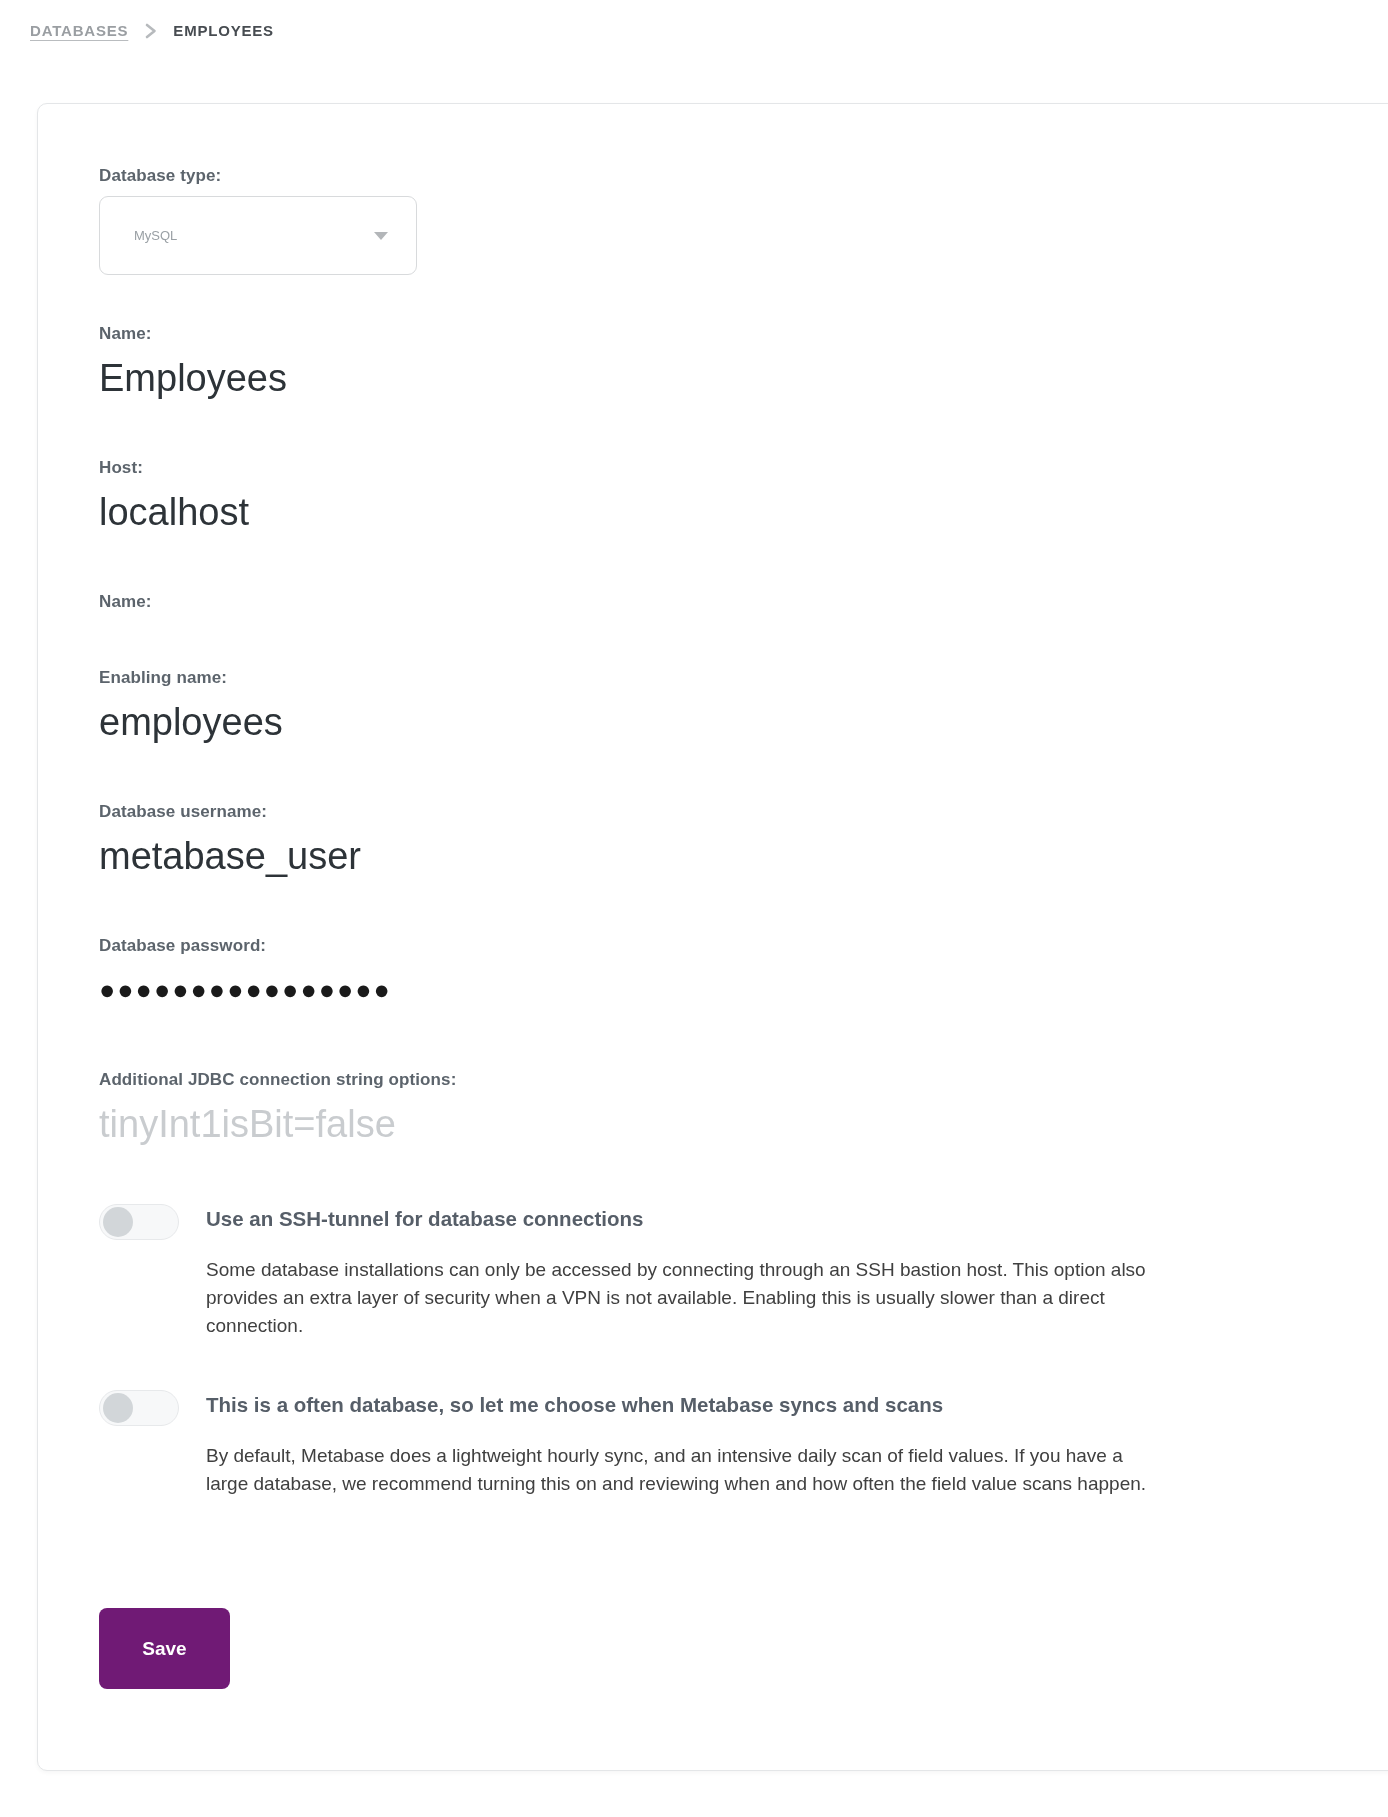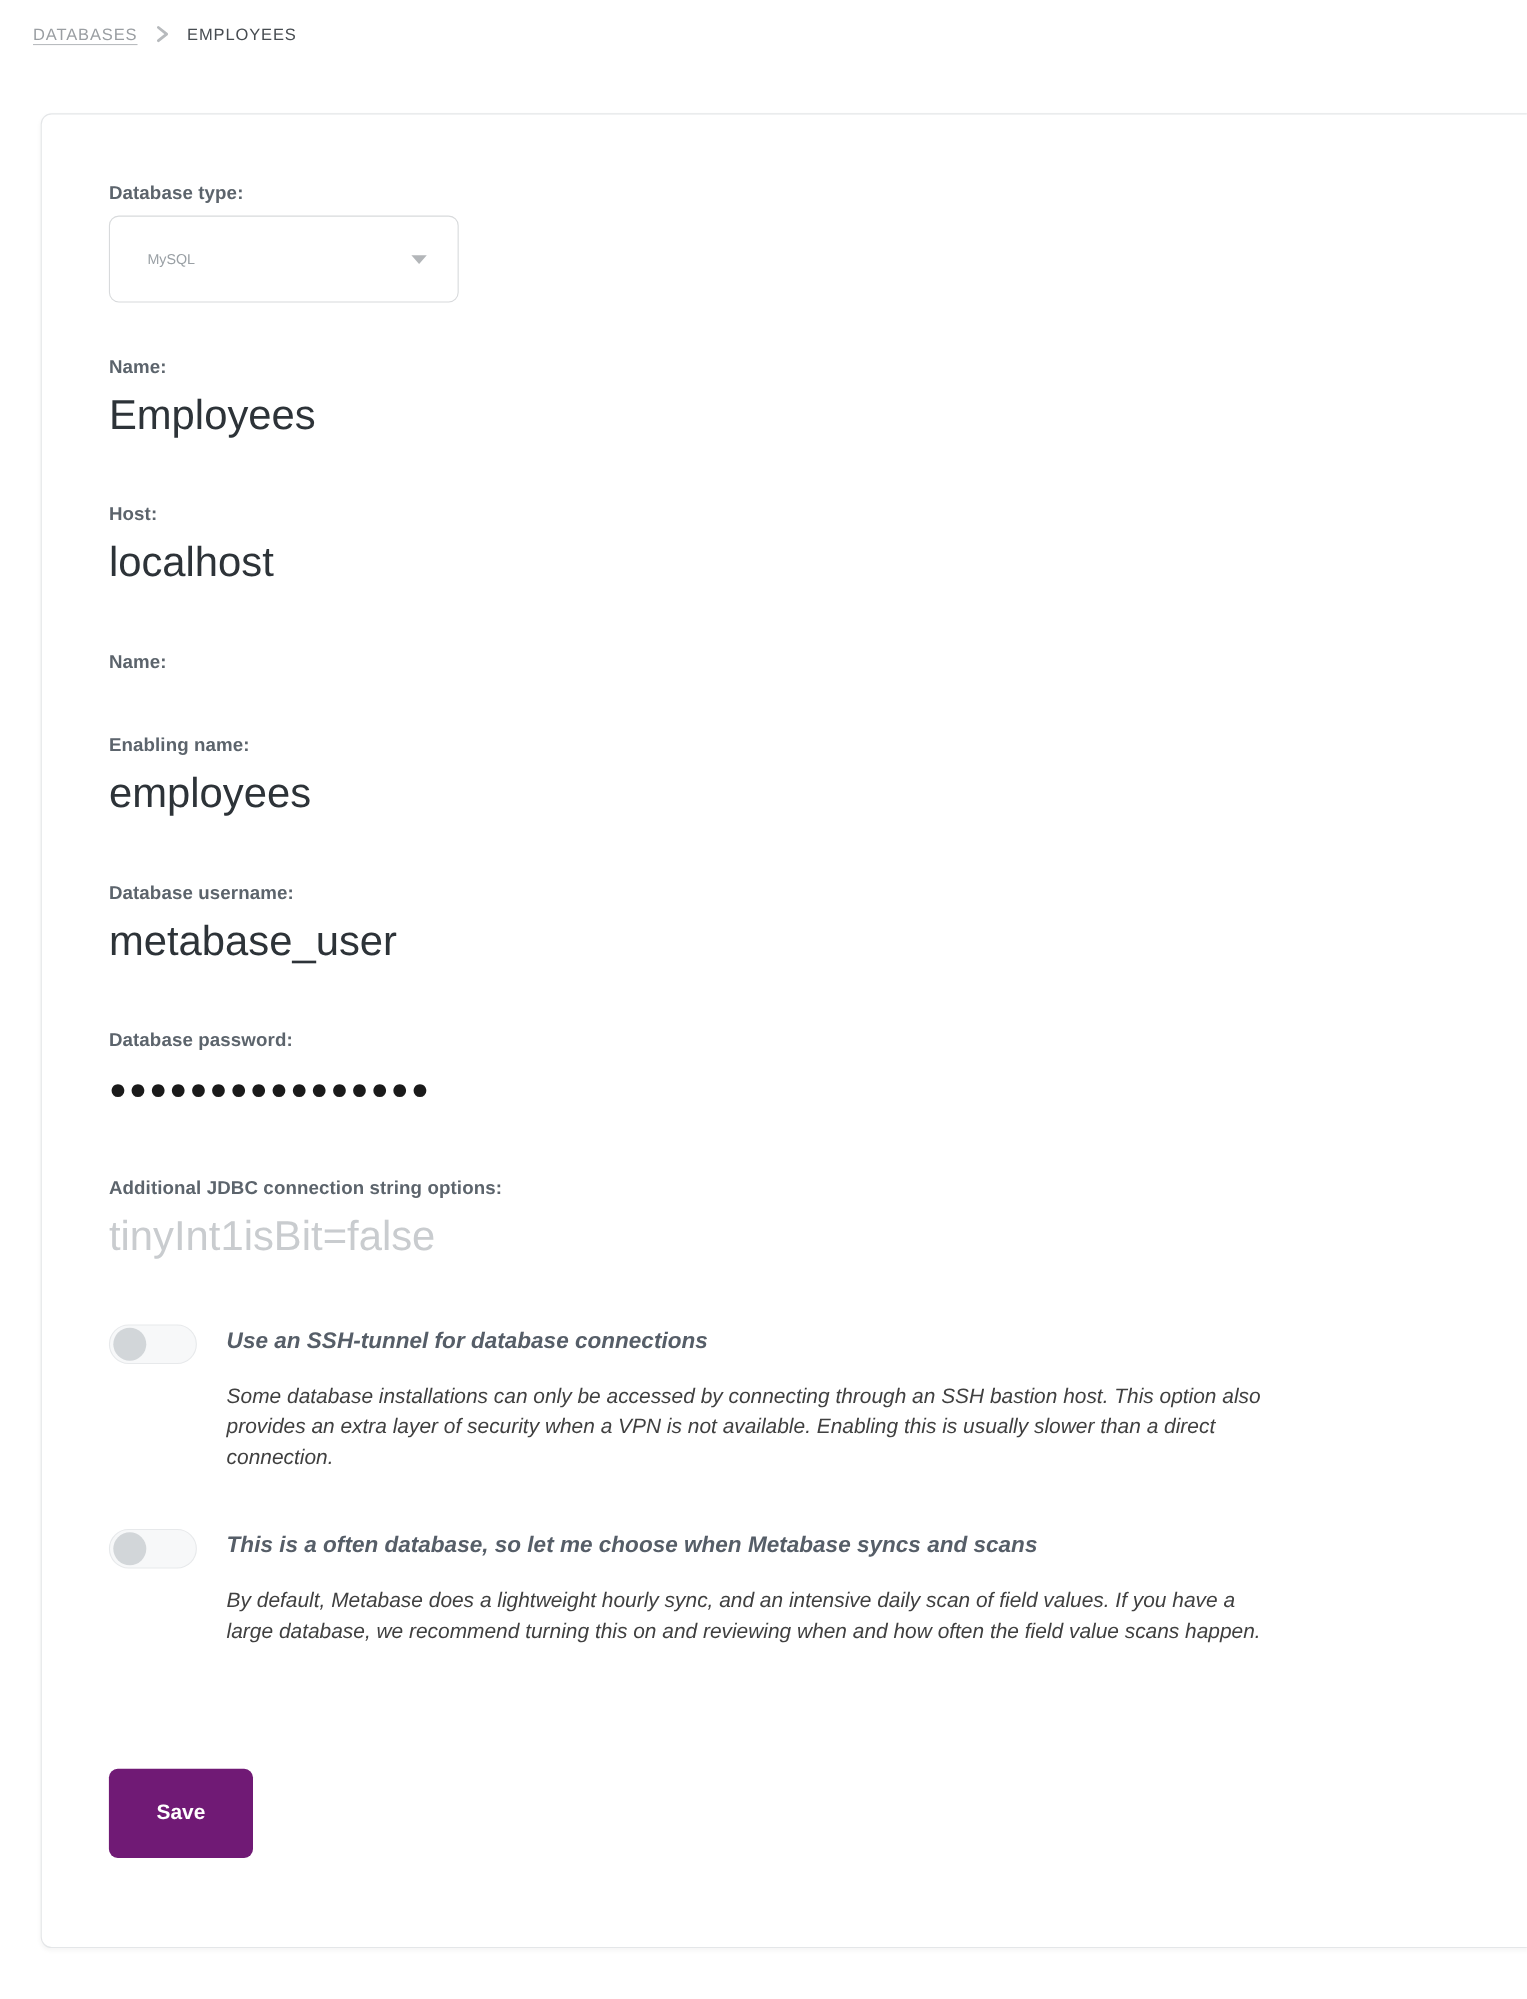--- a/index.html
+++ b/index.html
@@ -8,22 +8,22 @@
     width: 1388px; height: 1817px;
     background: #ffffff;
     font-family: "Liberation Sans", sans-serif;
     overflow: hidden;
     position: relative;
   }
 
   
   .breadcrumb {
     position: absolute; top: 22px; left: 30px;
-    display: flex; align-items: flex-end; gap: 16px;
-    font-size: 15px; font-weight: normal; letter-spacing: 0.8px;
+    display: flex; align-items: flex-start; gap: 16px;
+    font-size: 15px; font-weight: bold; letter-spacing: 0.8px;
   }
   .bc-parent {
     color: #9a9ea2; text-decoration: underline;
     text-underline-offset: 4px; text-decoration-color: #b9bcbf;
     cursor: pointer;
   }
   .bc-sep { display: flex; align-items: center; }
   .bc-current { color: #474c51; }
 
   
@@ -80,21 +80,21 @@
     border: 1px solid #e7e9eb;
     border-radius: 18px;
     position: relative; cursor: pointer;
     margin-top: 2px;
   }
   .toggle-knob {
     position: absolute; left: 3px; top: 2px;
     width: 30px; height: 30px; border-radius: 50%;
     background: #d2d6d9;
   }
-  .toggle-text { margin-left: 27px; width: 960px; font-style: italic; }
+  .toggle-text { margin-left: 27px; width: 960px; }
   .toggle-title {
     font-size: 20.5px; font-weight: bold; color: #565e68;
     line-height: 27px; margin-top: 3px;
   }
   .toggle-desc {
     margin-top: 24px;
     font-size: 19px; color: #404040; line-height: 28px;
     width: 950px;
   }
 

